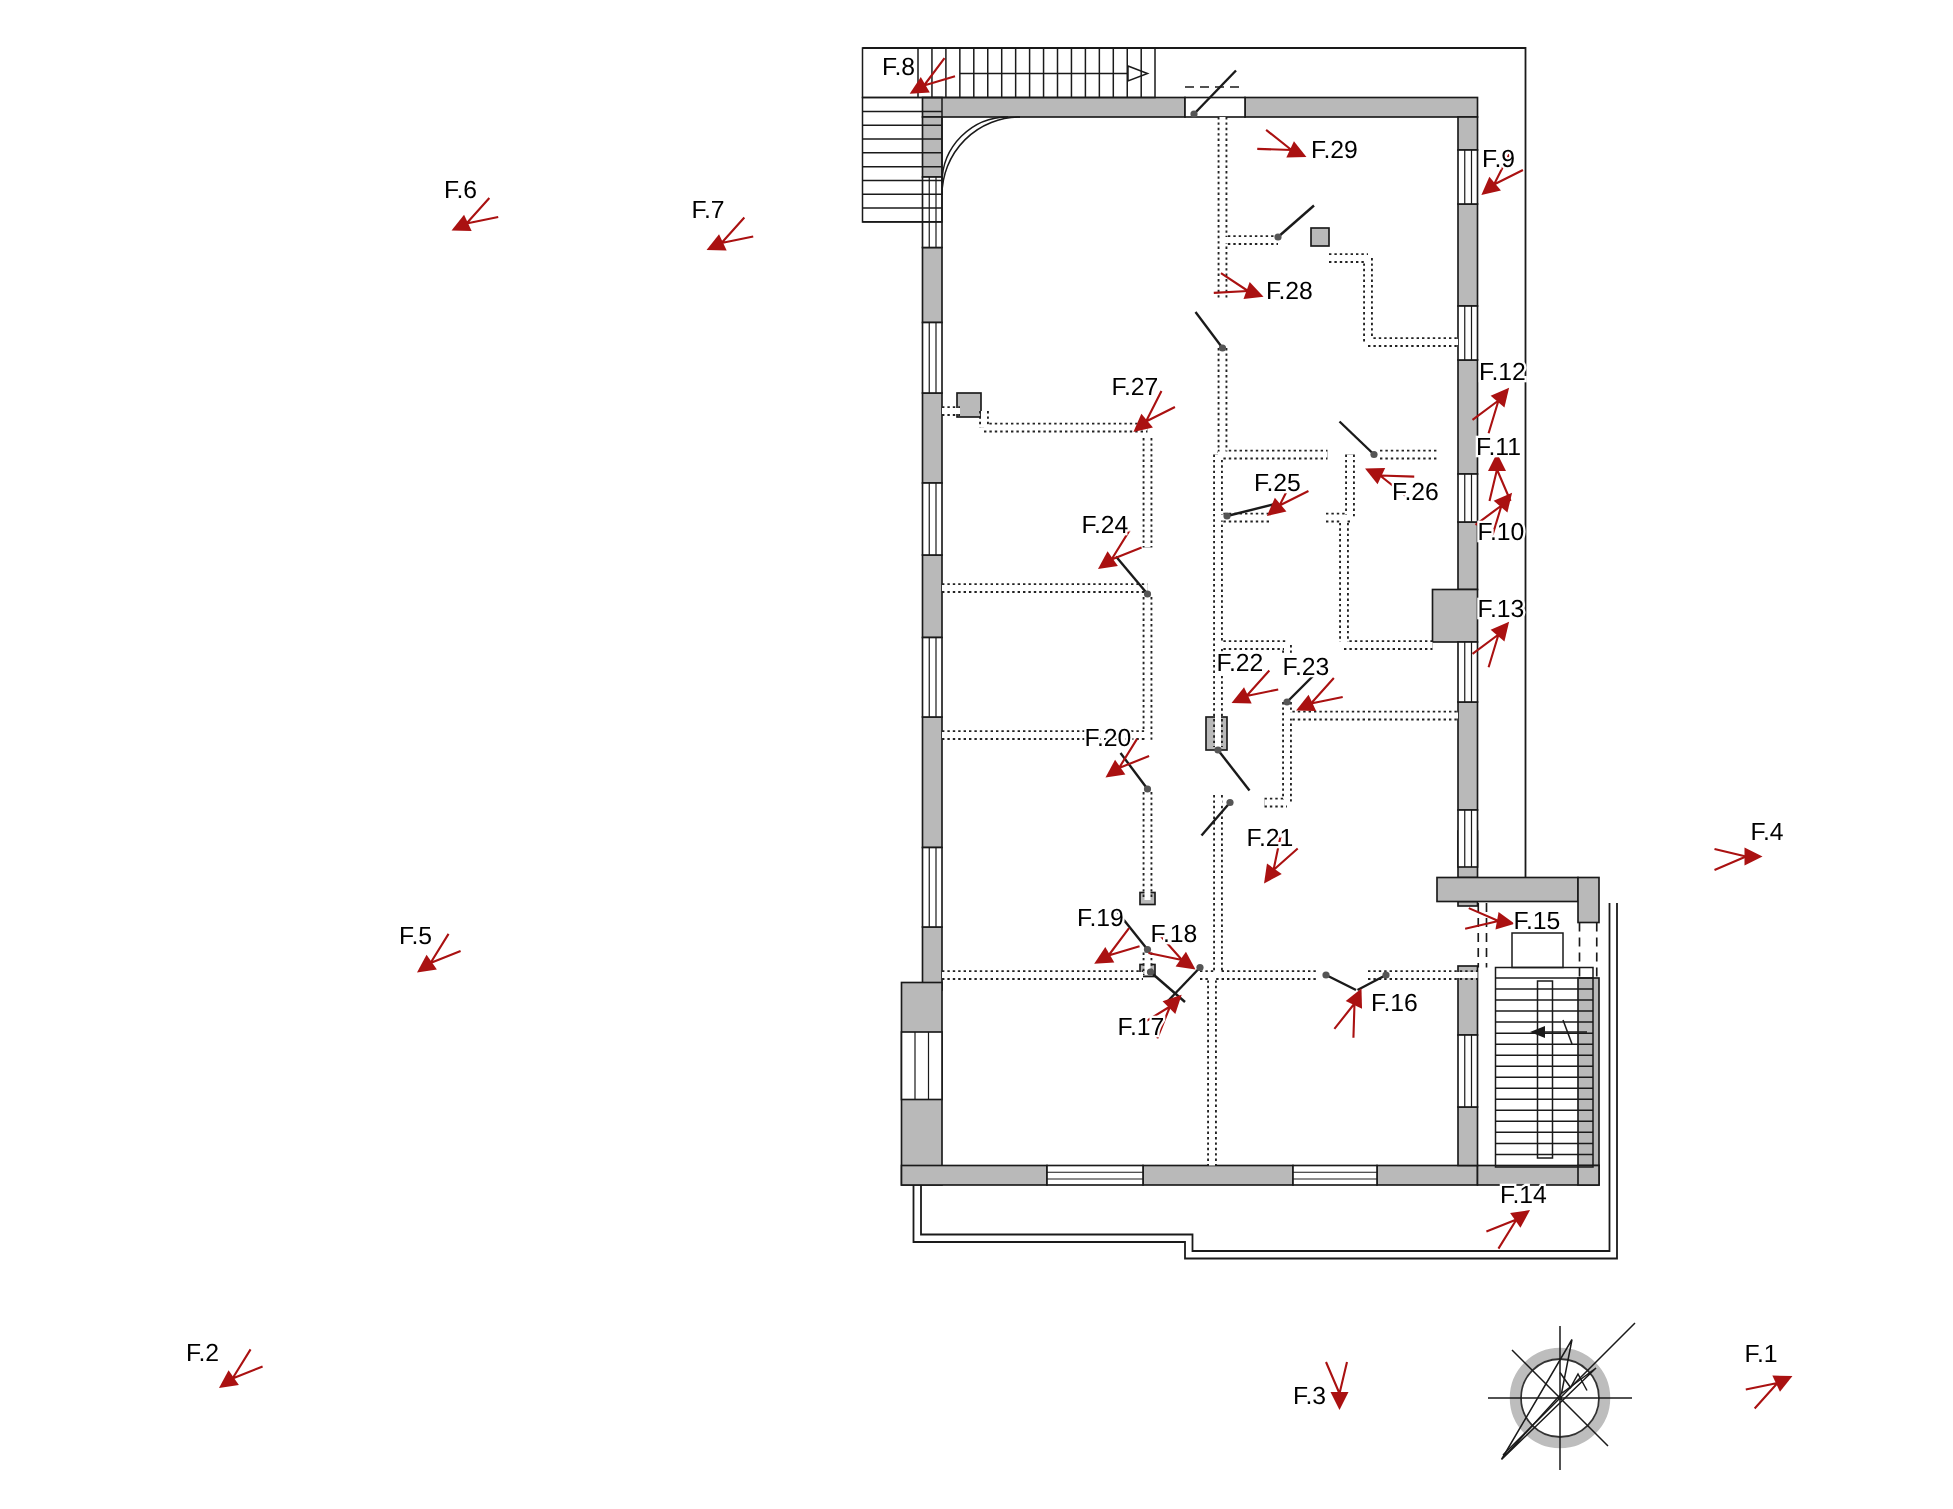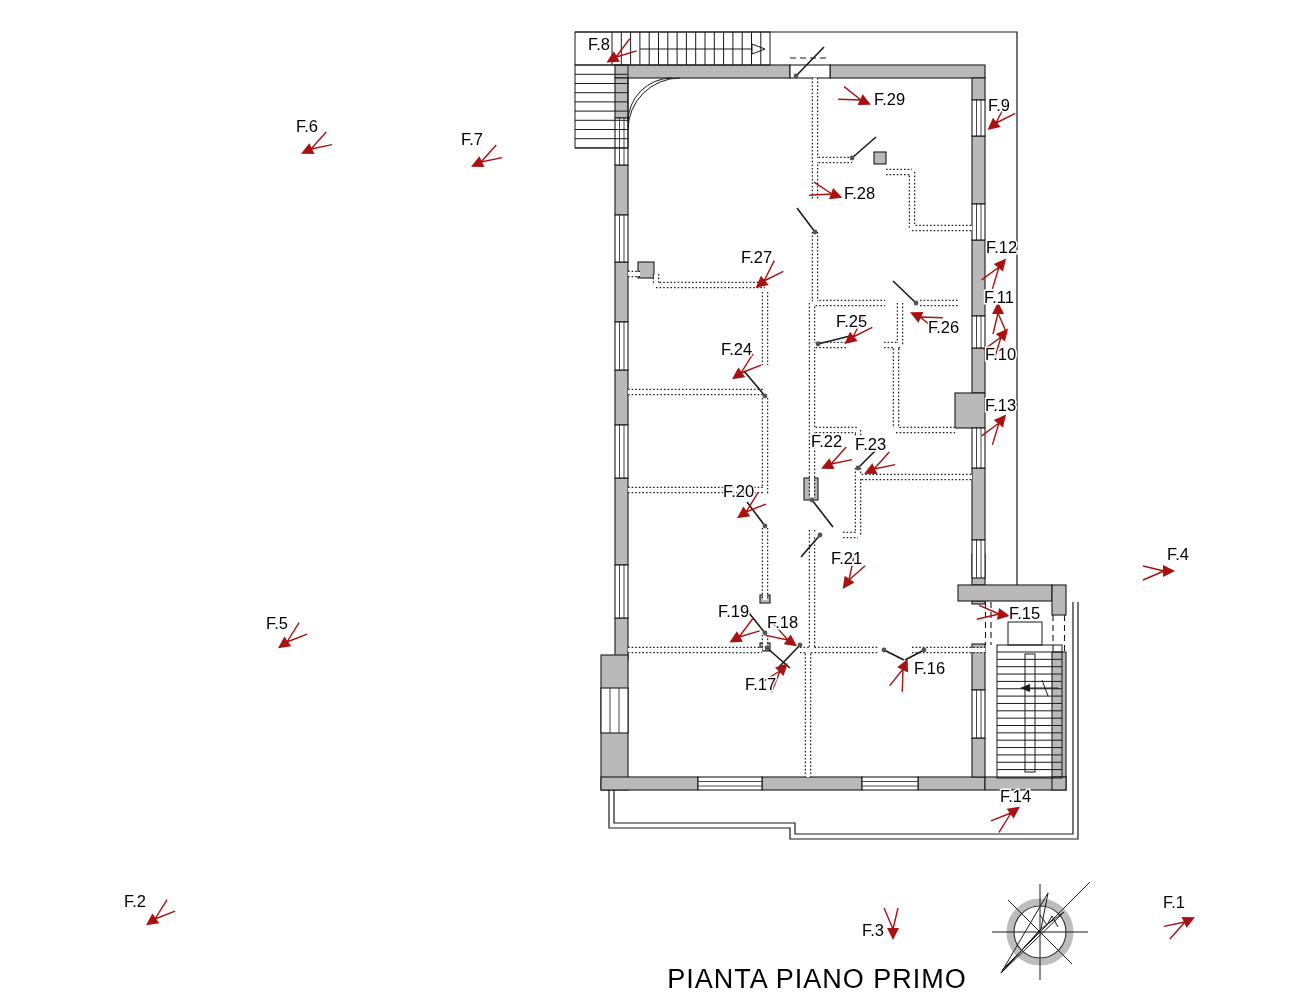--- a/index.html
+++ b/index.html
@@ -449,14 +449,13 @@
         <g transform="translate(861,100)">
           <g transform="rotate(205)">
             <path d="M0,0 L21,-9 M0,0 L21,5" class="camline"></path>
             <path d="M1,-6 L1,6 L-11,0 Z" class="camtri"></path>
           </g>
           <text x="13" y="5" class="mlabel">F.29</text>
         </g>
       </g>
 </svg>
 
-<div id="title">PIANTA PIANO PRIMO</div>
 </div>
 
 </body></html>

